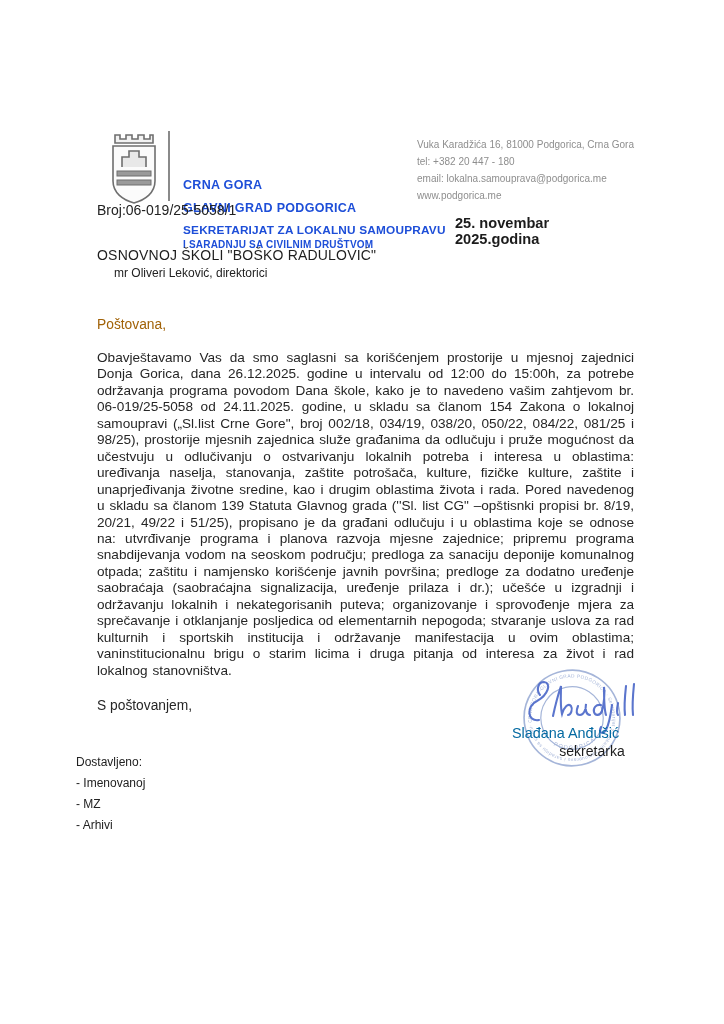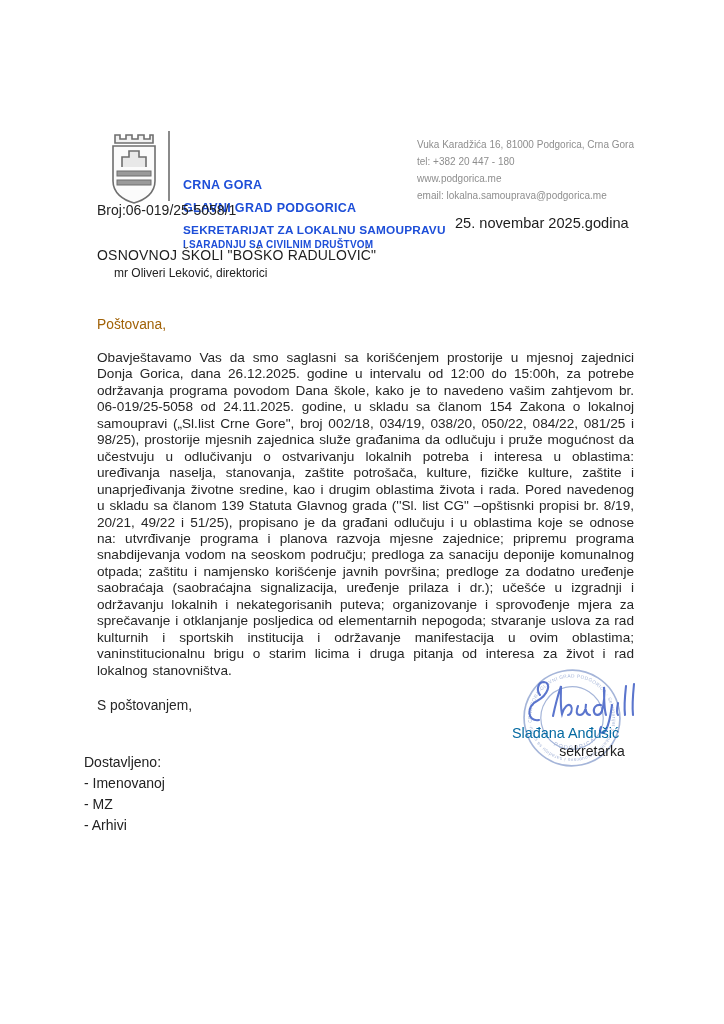--- a/index.html
+++ b/index.html
@@ -12,39 +12,39 @@
   .coat{position:absolute;left:107px;top:129px;width:54px;height:76px;}
   .lh-divider{position:absolute;left:168px;top:131px;width:2px;height:70px;background:#8a8a8a;}
   .org{position:absolute;left:183px;top:146px;color:#1d4ed8;margin-top:32px;}
   .org-l1{font-size:12.5px;font-weight:600;letter-spacing:.3px;margin:0 0 9px 0;}
   .org-l2{font-size:12.5px;font-weight:700;letter-spacing:.3px;margin:0 0 8px 0;}
   .org-l3{font-size:11.8px;font-weight:700;letter-spacing:.2px;margin:0 0 2px 0;}
   .org-l4{font-size:10px;font-weight:700;letter-spacing:.2px;margin:0;}
   .contact{position:absolute;left:417px;top:136px;color:#8e8e8e;font-size:10px;line-height:17px;}
   
   .ref{position:absolute;left:97px;top:202px;font-size:14px;color:#222;}
-  .date{position:absolute;left:455px;top:215px;width:180px;text-align:left;font-size:14.6px;font-weight:400;color:#1c1c1c;}
+  .date{position:absolute;left:455px;top:215px;width:180px;text-align:left;font-size:14.6px;font-weight:700;color:#1c1c1c;}
   
   .rcpt1{position:absolute;left:97px;top:247px;font-size:14px;color:#1e1e1e;font-weight:500;letter-spacing:.2px;}
   .rcpt2{position:absolute;left:97px;top:266px;font-size:12px;color:#222;margin-left:17px;}
   
   .salut{position:absolute;left:97px;top:317px;font-size:13.8px;color:#a16207;}
   .bodytext{
     position:absolute;left:97px;top:350px;width:537px;
     font-size:13.6px;line-height:16.45px;text-align:justify;color:#262626;
     word-spacing:1px;margin:0;
   }
   .closing{position:absolute;left:97px;top:698px;font-size:13.8px;color:#262626;}
   
   .stamp{position:absolute;left:520px;top:666px;width:104px;height:104px;transform:rotate(-12deg);opacity:.62;}
   .sig{position:absolute;left:523px;top:676px;width:142px;height:62px;}
   .signame{position:absolute;left:512px;top:725px;width:160px;text-align:left;font-size:14.4px;color:#0369a1;}
   .sigtitle{position:absolute;left:512px;top:743px;width:160px;text-align:center;font-size:14px;color:#1d1d1d;}
   
-  .dist{position:absolute;left:84px;top:752px;font-size:14px;color:#222;line-height:21px;}
+  .dist{position:absolute;left:76px;top:752px;font-size:12px;color:#222;line-height:21px;}
   .dist div{margin:0;}
 </style>
 </head>
 <body>
 
 <div class="page">
 
   <svg class="coat" viewBox="0 0 54 76">
     <g fill="none" stroke="#6f6f6f" stroke-width="1.6">
 
@@ -64,22 +64,22 @@
   <div class="org">
     <div class="org-l1">CRNA GORA</div>
     <div class="org-l2">GLAVNI GRAD PODGORICA</div>
     <div class="org-l3">SEKRETARIJAT ZA LOKALNU SAMOUPRAVU</div>
     <div class="org-l4">I SARADNJU SA CIVILNIM DRUŠTVOM</div>
   </div>
 
   <div class="contact">
     <div>Vuka Karadžića 16, 81000 Podgorica, Crna Gora</div>
     <div>tel: +382 20 447 - 180</div>
+    <div>email: lokalna.samouprava@podgorica.me</div>
     <div>www.podgorica.me</div>
-    <div>email: lokalna.samouprava@podgorica.me</div>
   </div>
 
   <div class="ref">Broj:06-019/25-5058/1</div>
   <div class="date">25. novembar 2025.godina</div>
 
   <div class="rcpt1">OSNOVNOJ ŠKOLI "BOŠKO RADULOVIĆ"</div>
   <div class="rcpt2">mr Oliveri Leković, direktorici</div>
 
   <div class="salut">Poštovana,</div>
   <p class="bodytext">Obavještavamo Vas da smo saglasni sa korišćenjem prostorije u mjesnoj zajednici Donja Gorica, dana 26.12.2025. godine u intervalu od 12:00 do 15:00h, za potrebe održavanja programa povodom Dana škole, kako je to navedeno vašim zahtjevom br. 06-019/25-5058  od 24.11.2025. godine, u skladu sa članom 154 Zakona o lokalnoj samoupravi („Sl.list Crne Gore", broj  002/18, 034/19, 038/20, 050/22, 084/22, 081/25 i 98/25), prostorije mjesnih zajednica služe građanima da odlučuju i pruže mogućnost da učestvuju u odlučivanju o ostvarivanju lokalnih potreba i interesa u oblastima: uređivanja naselja, stanovanja, zaštite potrošača, kulture, fizičke kulture, zaštite i unaprjeđivanja životne sredine, kao i drugim oblastima života i rada. Pored navedenog u skladu sa članom 139  Statuta Glavnog grada (''Sl. list CG" –opštisnki propisi br. 8/19, 20/21, 49/22 i 51/25), propisano je da građani odlučuju i u oblastima koje se odnose na: utvrđivanje programa i planova razvoja mjesne zajednice; pripremu programa snabdijevanja vodom na seoskom području; predloga za sanaciju deponije komunalnog otpada; zaštitu i namjensko korišćenje javnih površina; predloge za dodatno uređenje saobraćaja (saobraćajna signalizacija, uređenje prilaza i dr.); učešće u izgradnji i održavanju lokalnih i nekategorisanih puteva; organizovanje i sprovođenje mjera za sprečavanje i otklanjanje posljedica od elementarnih nepogoda; stvaranje uslova za rad kulturnih i sportskih institucija i održavanje manifestacija u ovim oblastima; vaninstitucionalnu brigu o starim licima i druga pitanja od interesa za život i rad lokalnog stanovništva.</p>

